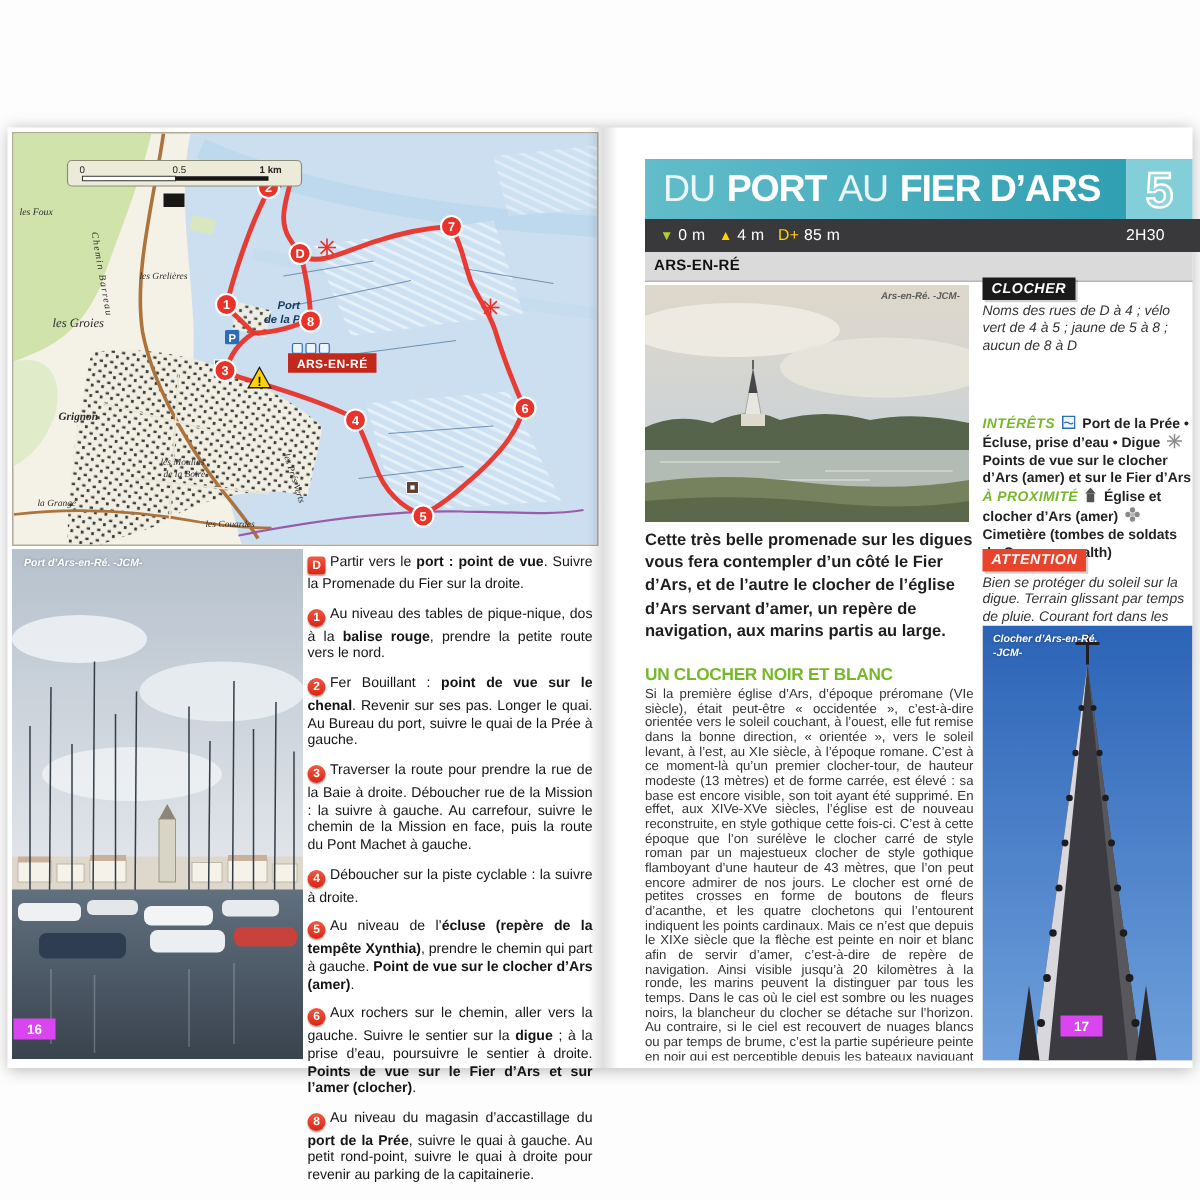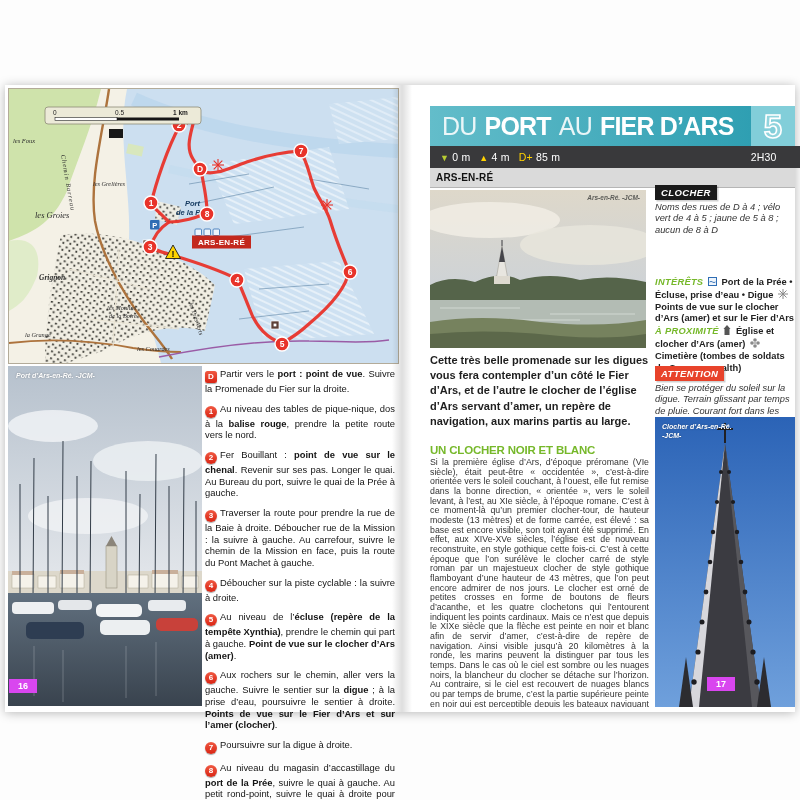--- a/index.html
+++ b/index.html
@@ -294,21 +294,20 @@
   <div class="pagenum pn-left">16</div>
 
   <div class="directions">
     <div class="dir-item"><span class="dir-badge square">D</span><span>Partir vers le <b>port : point de vue</b>. Suivre la Promenade du Fier sur la droite.</span></div>
     <div class="dir-item"><span class="dir-badge">1</span><span>Au niveau des tables de pique-nique, dos à la <b>balise rouge</b>, prendre la petite route vers le nord.</span></div>
     <div class="dir-item"><span class="dir-badge">2</span><span>Fer Bouillant : <b>point de vue sur le chenal</b>. Revenir sur ses pas. Longer le quai. Au Bureau du port, suivre le quai de la Prée à gauche.</span></div>
     <div class="dir-item"><span class="dir-badge">3</span><span>Traverser la route pour prendre la rue de la Baie à droite. Déboucher rue de la Mission : la suivre à gauche. Au carrefour, suivre le chemin de la Mission en face, puis la route du Pont Machet à gauche.</span></div>
     <div class="dir-item"><span class="dir-badge">4</span><span>Déboucher sur la piste cyclable : la suivre à droite.</span></div>
     <div class="dir-item"><span class="dir-badge">5</span><span>Au niveau de l’<b>écluse (repère de la tempête Xynthia)</b>, prendre le chemin qui part à gauche. <b>Point de vue sur le clocher d’Ars (amer)</b>.</span></div>
     <div class="dir-item"><span class="dir-badge">6</span><span>Aux rochers sur le chemin, aller vers la gauche. Suivre le sentier sur la <b>digue</b> ; à la prise d’eau, poursuivre le sentier à droite. <b>Points de vue sur le Fier d’Ars et sur l’amer (clocher)</b>.</span></div>
-    <div class="dir-item"><span class="dir-badge">7</span><span>Poursuivre sur la digue à droite.</span></div>
     <div class="dir-item"><span class="dir-badge">8</span><span>Au niveau du magasin d’accastillage du <b>port de la Prée</b>, suivre le quai à gauche. Au petit rond-point, suivre le quai à droite pour revenir au parking de la capitainerie.</span></div>
   </div>
 
   <div class="header-bar">
     <span class="hw w-light">DU</span>
     <span class="hw w-bold">PORT</span>
     <span class="hw w-light">AU</span>
     <span class="hw w-bold">FIER D’ARS</span>
   </div>
   <div class="tile5">

